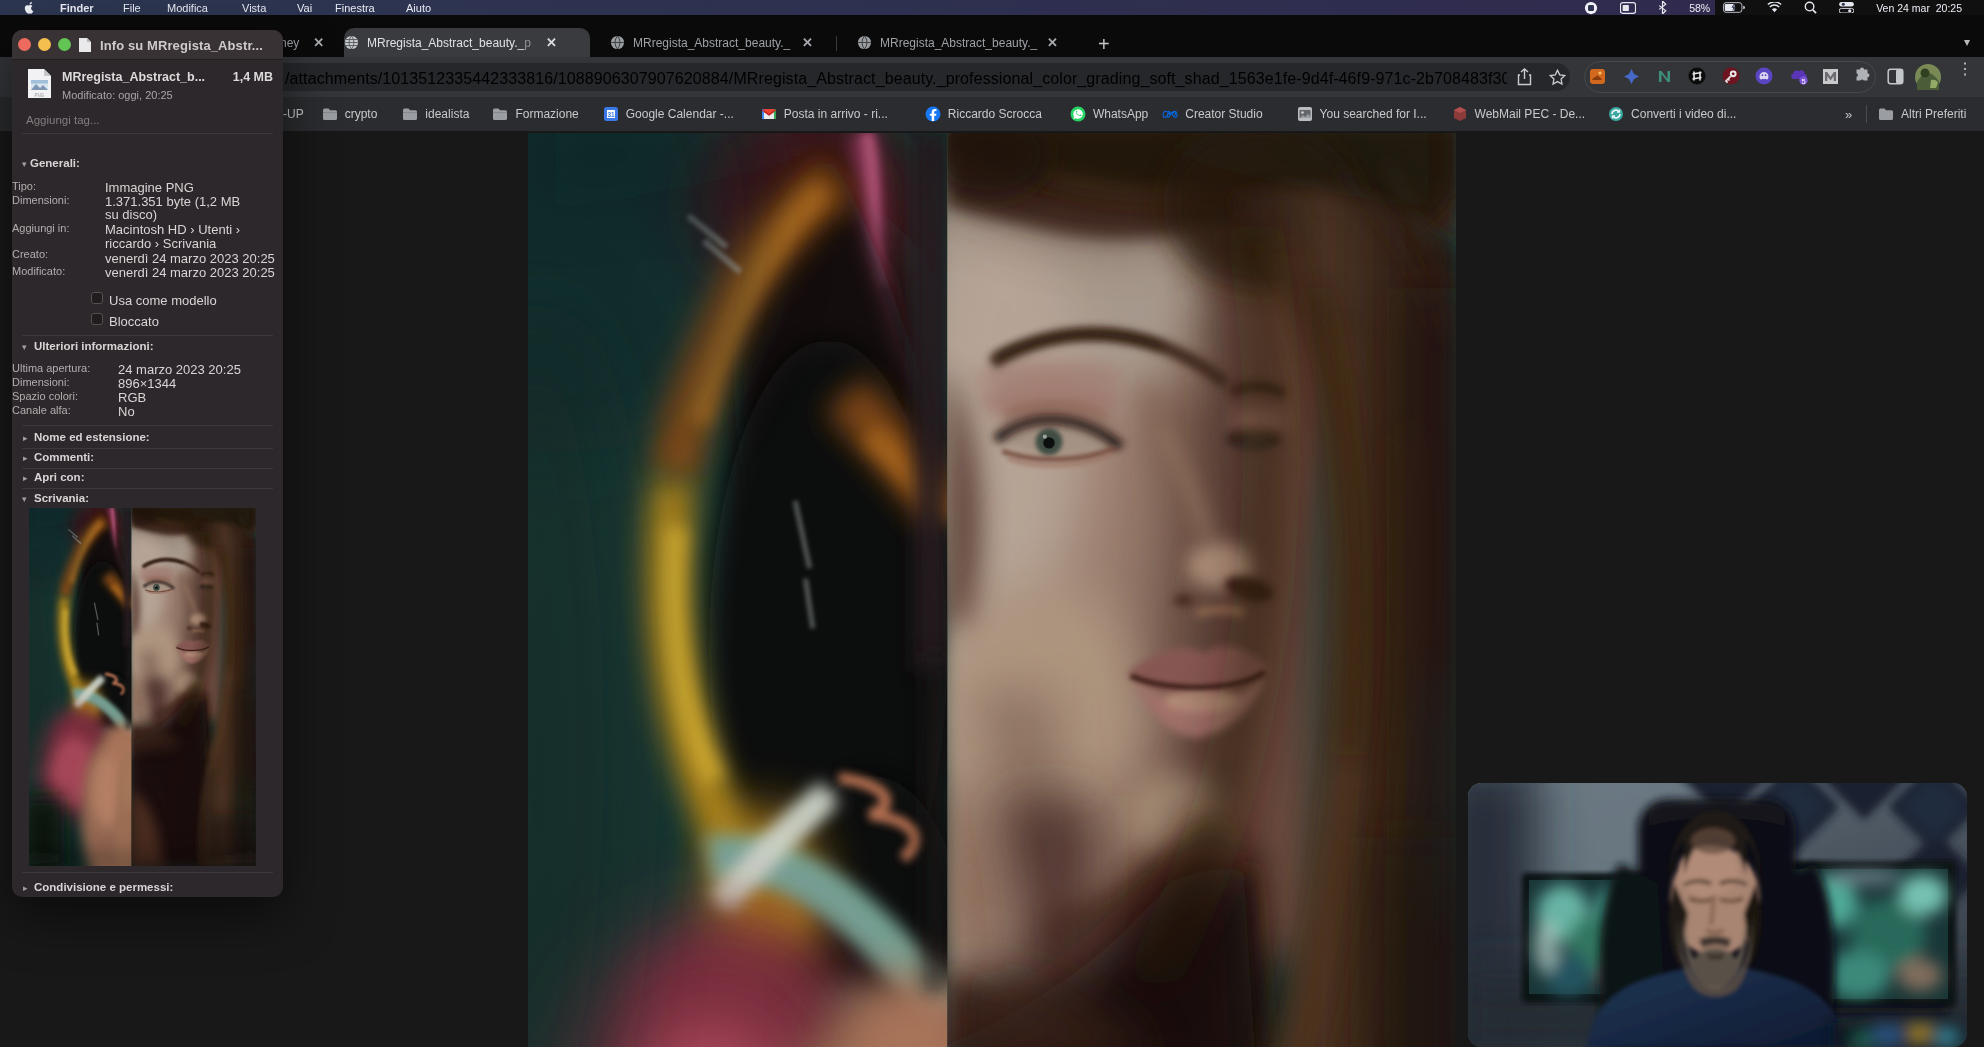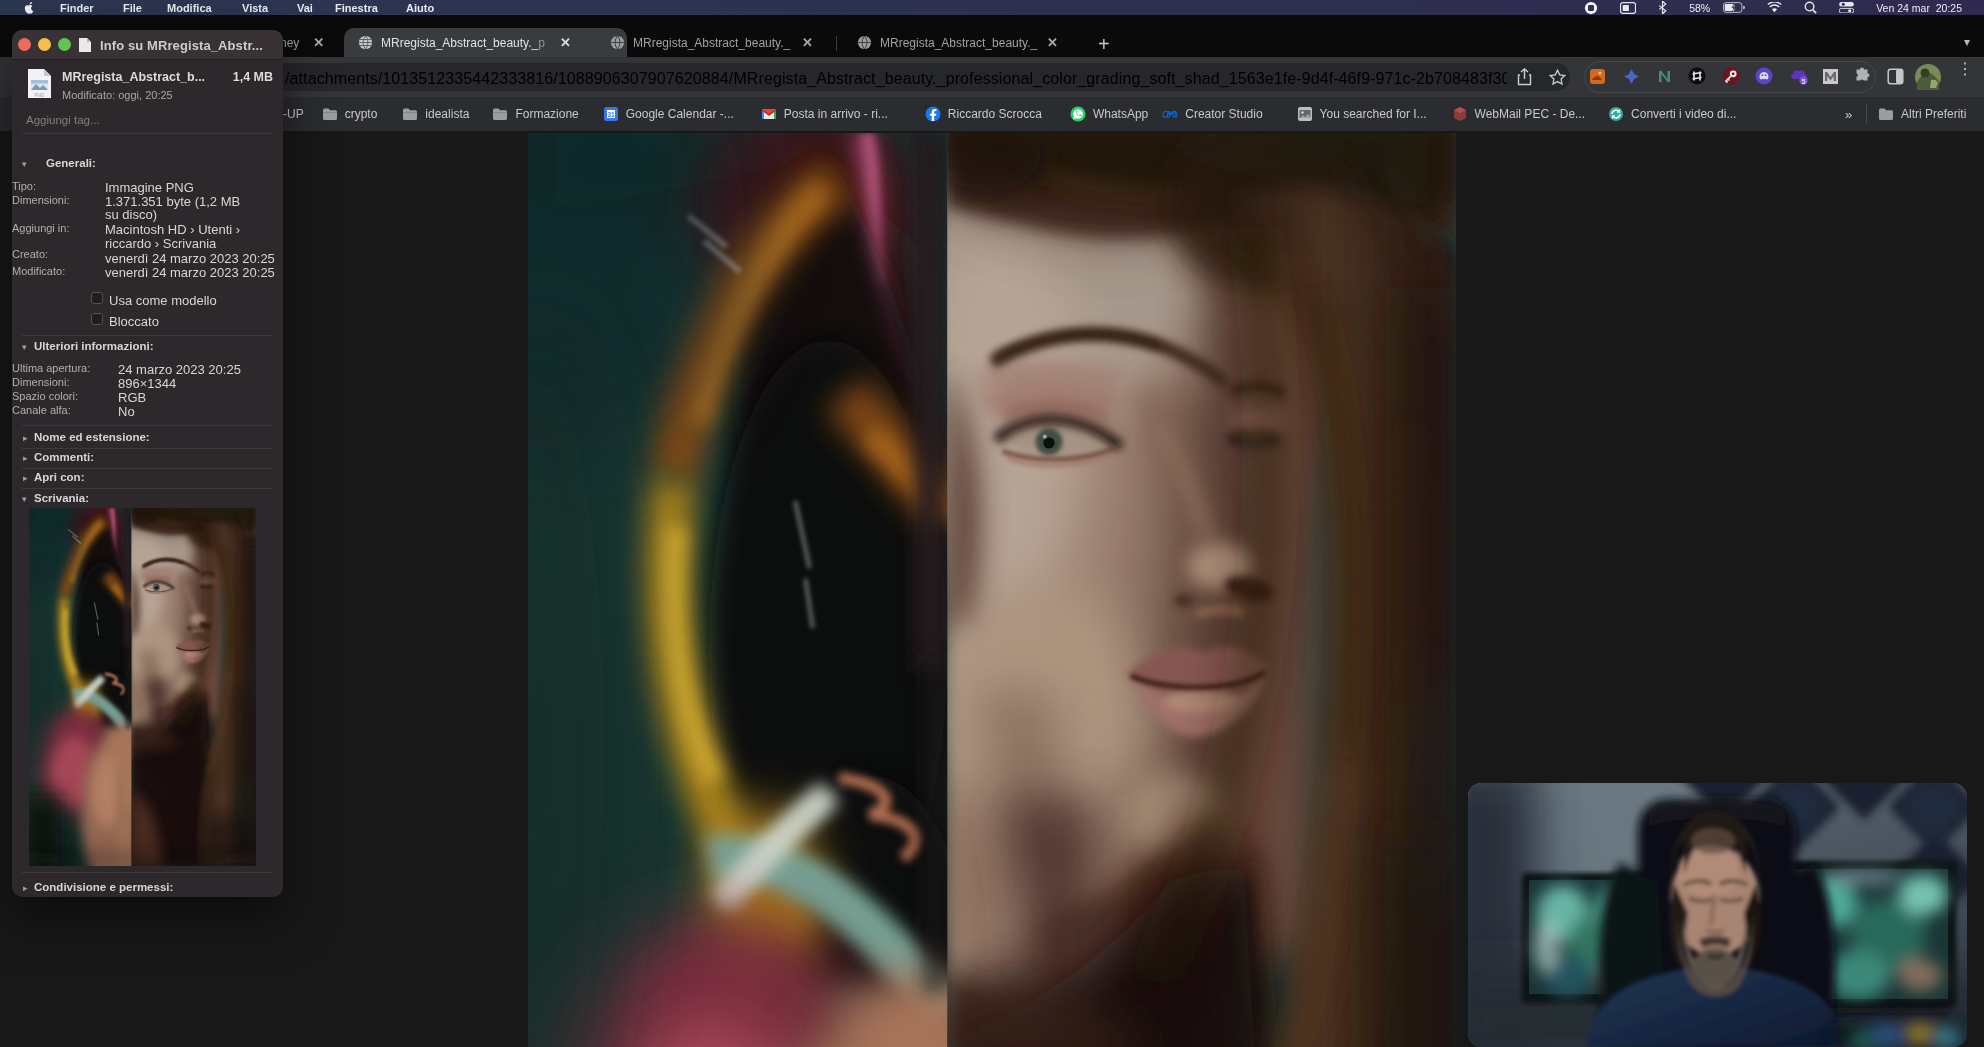--- a/index.html
+++ b/index.html
@@ -1,17 +1,17 @@
 <!DOCTYPE html>
 <html><head><meta charset="utf-8"><style>
 *{margin:0;padding:0;box-sizing:border-box}
 html,body{width:1984px;height:1047px;overflow:hidden;background:#101010;font-family:"Liberation Sans",sans-serif;-webkit-font-smoothing:antialiased}
-#menubar{position:absolute;left:0;top:0;width:1984px;height:15px;background:linear-gradient(90deg,#2c3650 0%,#2e3050 55%,#302b4e 100%);display:flex;align-items:center;color:#e8e9f2;font-size:11px;font-weight:700}
+#menubar{position:absolute;left:0;top:0;width:1715px;height:15px;background:linear-gradient(90deg,#2c3650 0%,#2e3050 55%,#302b4e 100%);display:flex;align-items:center;color:#e8e9f2;font-size:11px;font-weight:700}
 #menubar .mi{font-weight:700}
-#menubar .m2{font-weight:700}
+#menubar .m2{font-weight:400}
 #mbright{position:absolute;right:22px;top:0;height:15px;display:flex;align-items:center;gap:22px;color:#ecedf5;font-size:10.5px;font-weight:400}
 #tabstrip{position:absolute;left:0;top:15px;width:1984px;height:42px;background:#0a0a0b}
 .tab{position:absolute;top:13px;height:29px;display:flex;align-items:center;font-size:12px;color:#9da1a6}
 .tab.active{background:#3a3b3e;border-radius:10px 10px 0 0;color:#dfe2e4}
 .favglobe{width:15px;height:15px;margin-right:8px;flex:none}
 .tabx{color:#a6aaae;font-size:13px;font-weight:700;margin-left:9px}
 .tabdiv{position:absolute;top:21px;width:1px;height:15px;background:#3a3a3a}
 #toolbar{position:absolute;left:0;top:57px;width:1984px;height:40px;background:#333539}
 #urlfield{position:absolute;left:210px;top:6px;width:1360px;height:28px;background:#26272b;border-radius:14px;display:flex;align-items:center;color:#c9ccce;font-size:13px}
 #urltext{position:absolute;left:285px;top:13px;letter-spacing:0.1px;white-space:nowrap;width:1222px;overflow:hidden}
@@ -77,21 +77,21 @@
       <rect x="0" y="0" width="16" height="5" rx="2.5" fill="#e6e8f0"></rect>
       <circle cx="4.5" cy="2.5" r="1.7" fill="#2f3352"></circle>
       <rect x="0" y="7" width="16" height="5" rx="2.5" fill="none" stroke="#e6e8f0"></rect>
       <circle cx="11.5" cy="9.5" r="1.7" fill="#e6e8f0"></circle>
     </svg>
   <span style="font-weight:500">Ven 24 mar&nbsp;&nbsp;20:25</span>
 </div>
 
 <div id="tabstrip">
   <div class="tab" style="left:280px;width:62px;">ney<span class="tabx" style="margin-left:14px">✕</span></div>
-  <div class="tab active" style="left:344px;width:283px;padding-left:14px">
+  <div class="tab active" style="left:344px;width:246px;padding-left:0">
     <svg class="favglobe" viewBox="0 0 16 16">
         <circle cx="8" cy="8" r="7" fill="#c7cacc"></circle>
         <path d="M8 1a10.5 10.5 0 0 0 0 14M8 1a10.5 10.5 0 0 1 0 14M1.2 8h13.6M2 4.8h12M2 11.2h12" stroke="#5a5d60" stroke-width="1" fill="none"></path>
       </svg>
     <span style="overflow:hidden;white-space:nowrap;width:170px">MRregista_Abstract_beauty._<span style="opacity:.5">p</span></span>
     <span class="tabx" style="color:#d9dbdd">✕</span>
   </div>
   <div class="tab" style="left:598px;width:230px;padding-left:12px">
     <svg class="favglobe" viewBox="0 0 16 16">
         <circle cx="8" cy="8" r="7" fill="#9a9da0"></circle>
@@ -536,21 +536,21 @@
       <rect x="4" y="12" width="17" height="3.5" fill="#9fc0d8"></rect>
       <text x="12.5" y="28.5" font-size="4.5" text-anchor="middle" fill="#9a9aa0" font-family="Liberation Sans">PNG</text>
     </svg>
   <div style="position:absolute;left:50px;top:40px;font-size:12.5px;font-weight:700;color:#dddadb">MRregista_Abstract_b...</div>
   <div style="position:absolute;right:10px;top:40px;font-size:12.5px;font-weight:700;color:#dddadb">1,4 MB</div>
   <div style="position:absolute;left:50px;top:59px;font-size:11px;color:#aaa4a6">Modificato: oggi, 20:25</div>
   <div style="position:absolute;left:14px;top:84px;font-size:11.5px;color:#837d7f">Aggiungi tag...</div>
   <div class="iwsep" style="top:103px"></div>
 
   <span class="iwchev" style="left:10px;top:129px">▾</span>
-  <div class="iwhead" style="left:34px;top:127px">Generali:</div>
+  <div class="iwhead" style="left:18px;top:127px">Generali:</div>
   <div class="iwlabel" style="left:0px;top:150px;width:88px">Tipo:</div>
     <div class="iwval" style="left:93px;top:150px">Immagine PNG</div>
   <div class="iwlabel" style="left:0px;top:164px;width:88px">Dimensioni:</div>
     <div class="iwval" style="left:93px;top:164px">1.371.351 byte (1,2 MB</div>
   <div class="iwval" style="left:93px;top:177px">su disco)</div>
   <div class="iwlabel" style="left:0px;top:192px;width:88px">Aggiungi in:</div>
     <div class="iwval" style="left:93px;top:192px">Macintosh HD › Utenti ›</div>
   <div class="iwval" style="left:93px;top:206px">riccardo › Scrivania</div>
   <div class="iwlabel" style="left:0px;top:218px;width:88px">Creato:</div>
     <div class="iwval" style="left:93px;top:221px">venerdì 24 marzo 2023 20:25</div>

